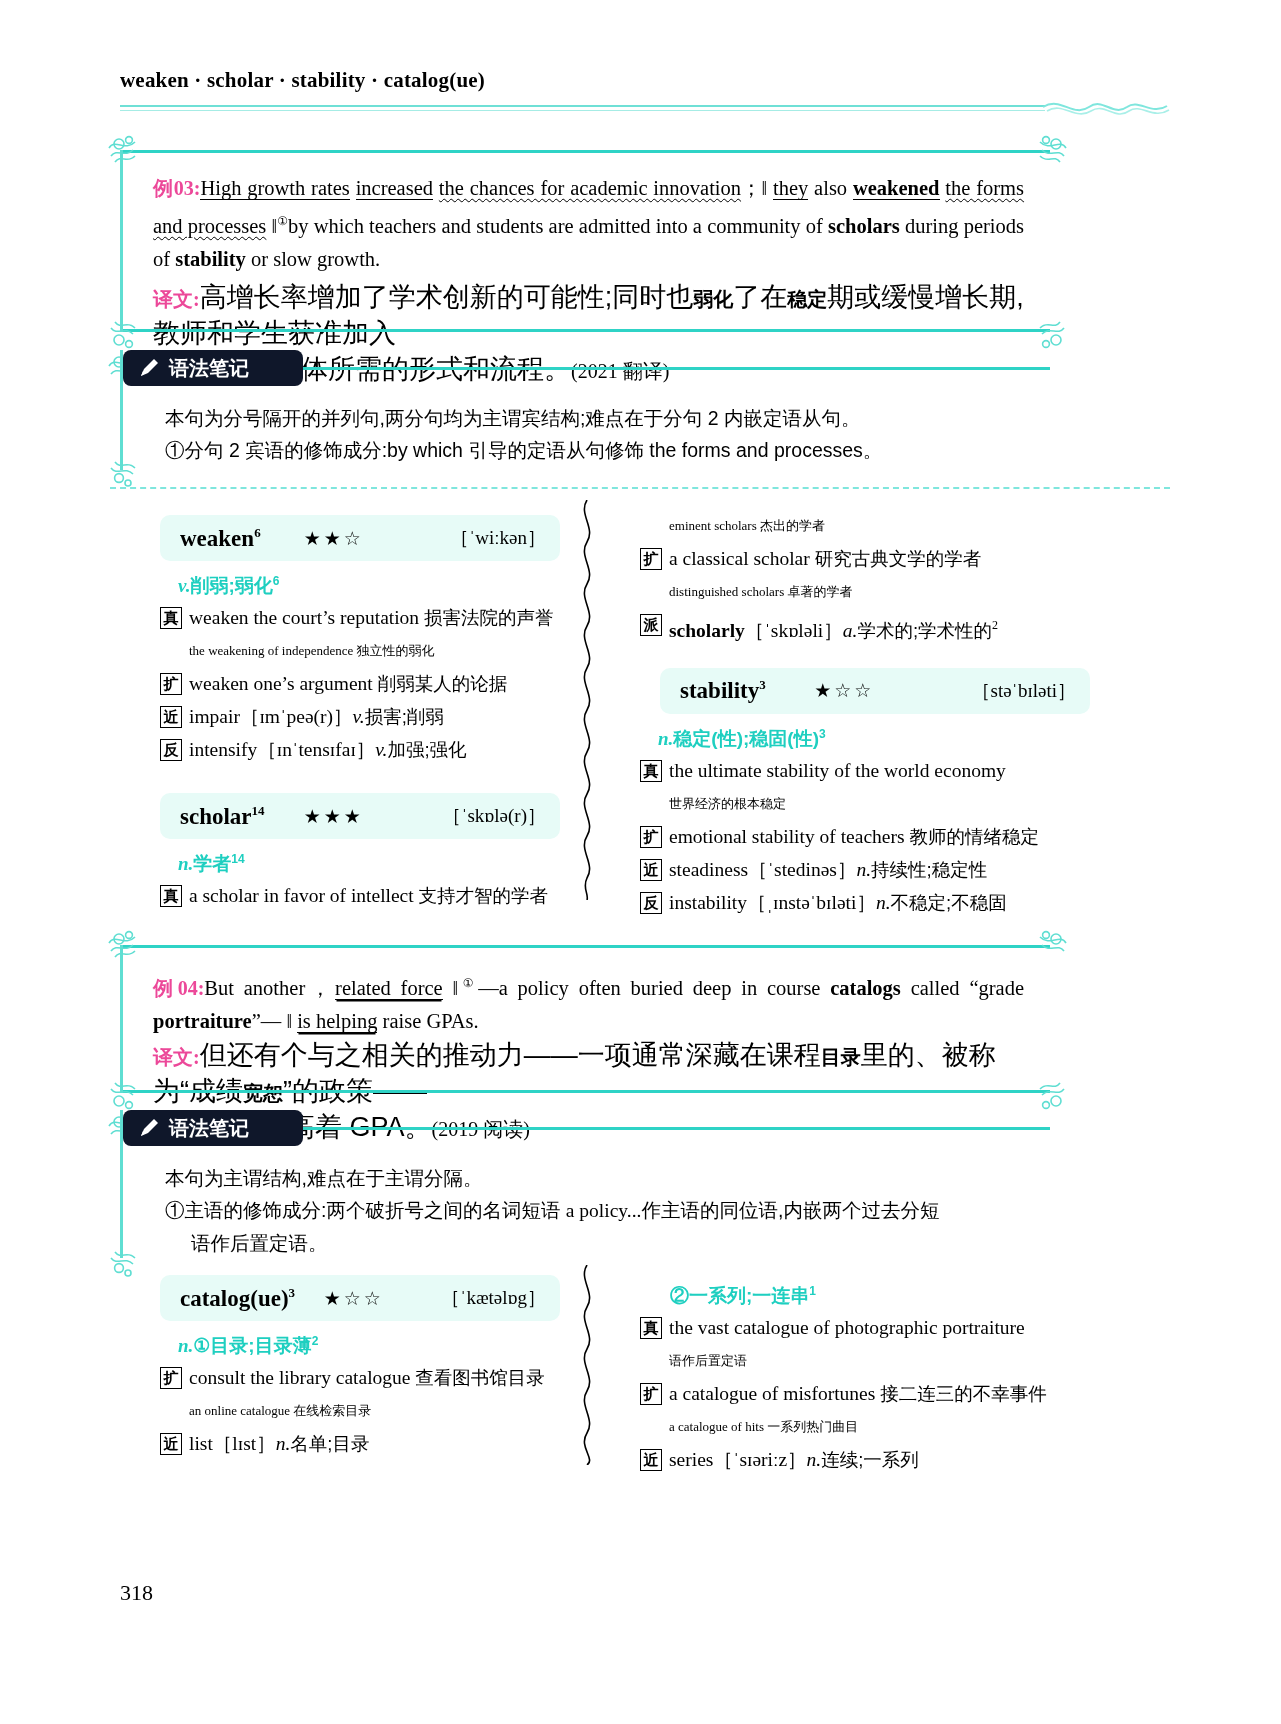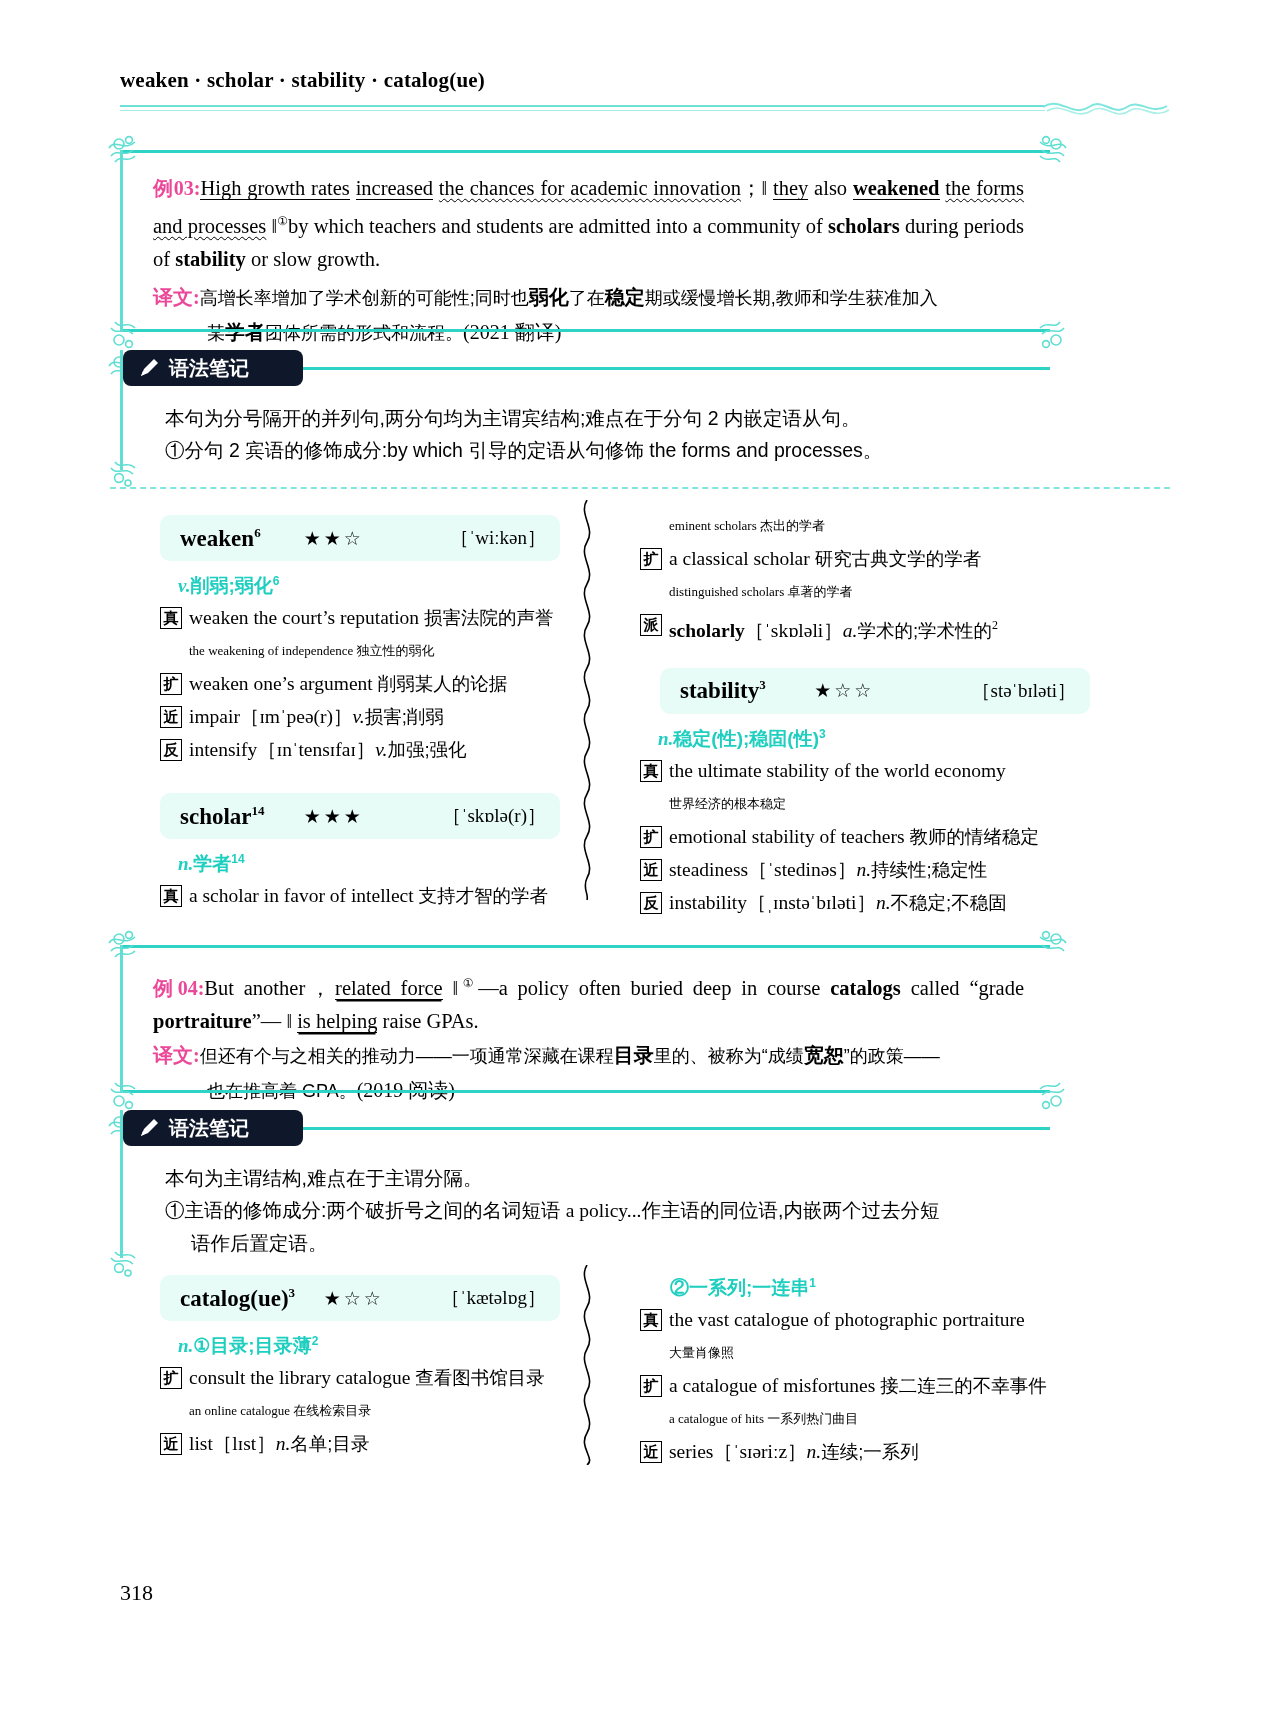--- a/index.html
+++ b/index.html
@@ -45,21 +45,21 @@
   .u-wave{
     text-decoration:underline;
     text-decoration-style:wavy;
     text-decoration-thickness:1px;
     text-underline-offset:3px;
   }
   .sep{font-size:20px;}
   .sup{font-size:12px;vertical-align:super;}
 
   .trans-line{font-size:20.5px;line-height:34px;}
-  .cn{font-family:"Liberation Sans", sans-serif;font-size:18px;}
+  .cn{font-family:"Liberation Sans", sans-serif;font-size:27px;}
   .cn-b{font-family:"Liberation Sans", sans-serif;font-weight:bold;font-size:20px;}
 
   
   .gram-box{position:absolute;box-sizing:border-box;border-left:3px solid #5fded2;}
   .gram-tab{
     position:absolute;left:0;top:0;
     height:36px;min-width:150px;
     background:#0f172a;
     border-radius:8px 8px 8px 8px;
     display:flex;align-items:center;gap:8px;
@@ -428,29 +428,29 @@
         <span class="tag">扩</span>
         <span class="vtext">consult the library catalogue <span class="zh">查看图书馆目录</span></span>
       </div>
       <div class="vline">an online catalogue <span class="zh">在线检索目录</span></div>
       <div class="ventry">
         <span class="tag">近</span>
         <span class="vtext">list［lɪst］<span class="it">n.</span><span class="zh">名单;目录</span></span>
       </div>
     </div>
 
-    <div class="vcol" style="left:520px;top:8px;width:460px;">
+    <div class="vcol" style="left:520px;top:16px;width:460px;">
       <div class="pos" style="margin-left:30px;margin-top:2px;">
         <span>②一系列;一连串</span><span class="sup">1</span>
       </div>
       <div class="ventry">
         <span class="tag">真</span>
         <span class="vtext">the vast catalogue of photographic portraiture</span>
       </div>
-      <div class="vline"><span class="zh">大量肖像照</span></div>
+      <div class="vline"><span class="zh">语作后置定语</span></div>
       <div class="ventry">
         <span class="tag">扩</span>
         <span class="vtext">a catalogue of misfortunes <span class="zh">接二连三的不幸事件</span></span>
       </div>
       <div class="vline">a catalogue of hits <span class="zh">一系列热门曲目</span></div>
       <div class="ventry">
         <span class="tag">近</span>
         <span class="vtext">series［ˈsɪəriːz］<span class="it">n.</span><span class="zh">连续;一系列</span></span>
       </div>
     </div>

